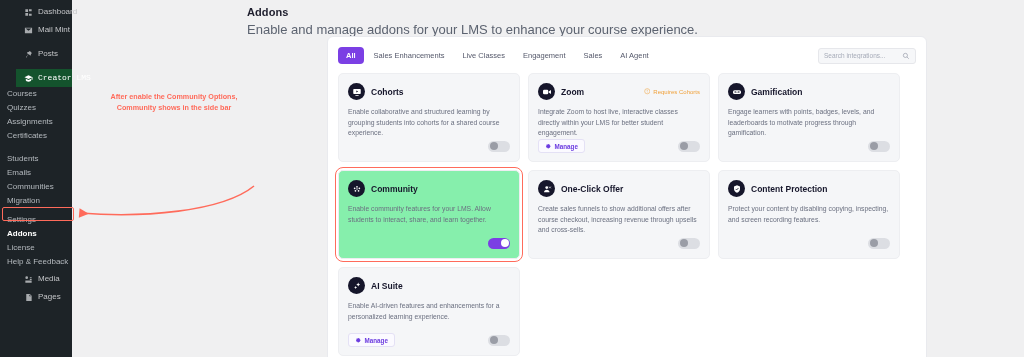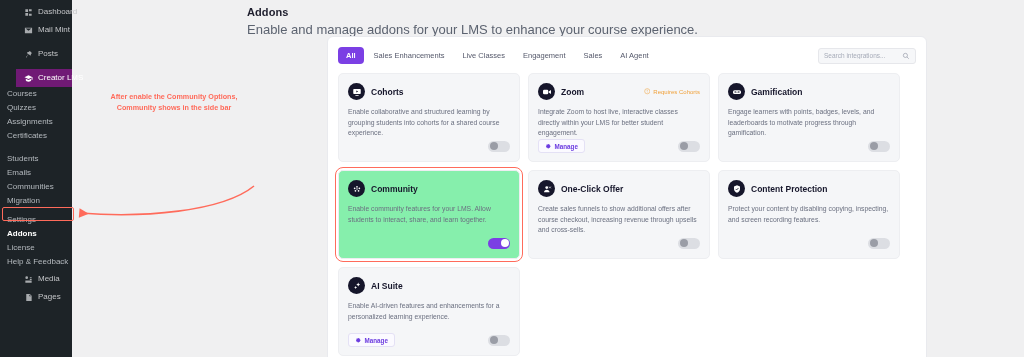--- a/index.html
+++ b/index.html
@@ -23,21 +23,21 @@
     display: flex; align-items: center; gap: 5px;
     padding: 4px 18px 4px 7px;
     white-space: nowrap; color: #c3c4c7; margin-left: 16px;
   }
   .wp-item .wp-ico {
     width: 10px; height: 10px; flex: 0 0 10px;
     display: flex; align-items: center; justify-content: center;
     color: #a7aaad;
   }
   .wp-item .wp-ico svg { width: 9px; height: 9px; display:block; fill: currentColor; }
-  .wp-item.active { background: #701a75; color: #fff; }
+  .wp-item.active { background: #14532d; color: #fff; font-family: Liberation Mono, monospace; }
   .wp-item.active .wp-ico { color: #fff; }
   .wp-sub {
     padding: 3px 6px 3px 7px;
     font-size: 8px; color: #b4b9be; white-space: nowrap;
   }
   .wp-sub.current { color: #fff; font-weight: bold; }
   .wp-sep { height: 6px; }
   .wp-group { padding-bottom: 1px; }
   .wp-divider-space { height: 4px; }
 

